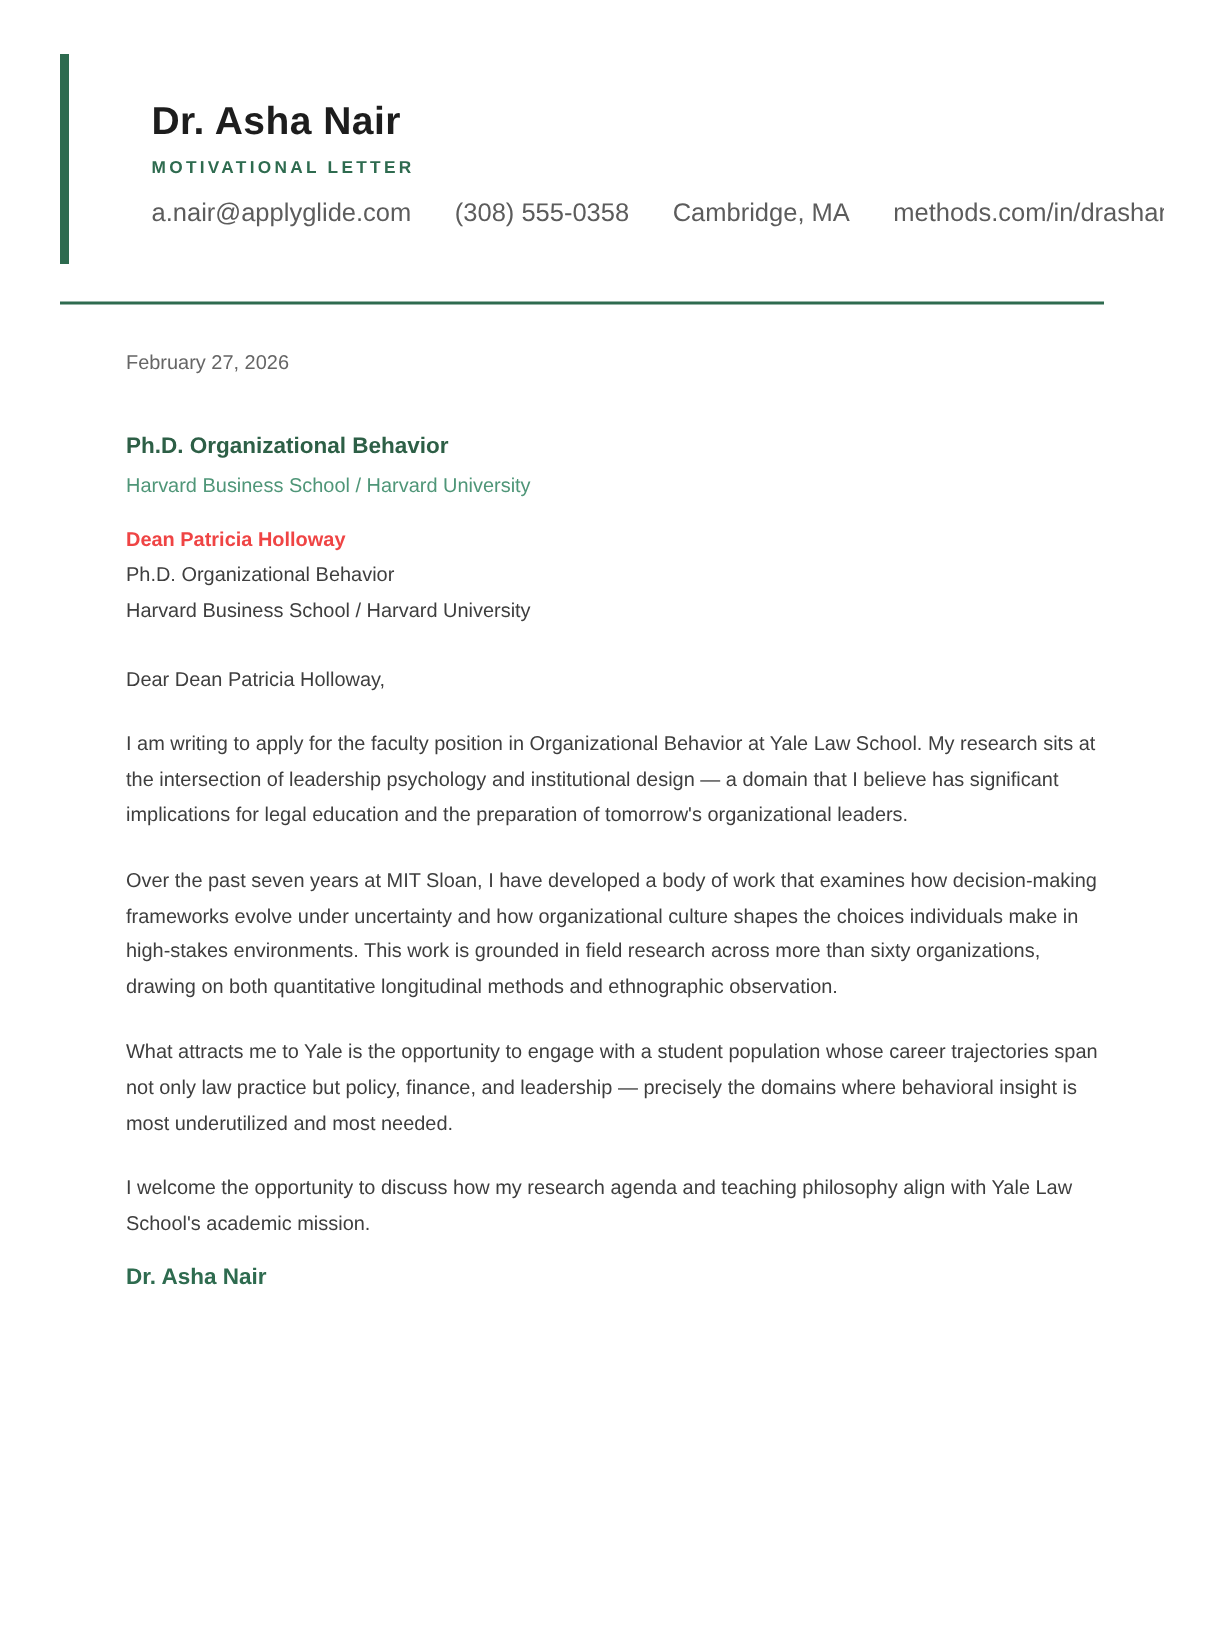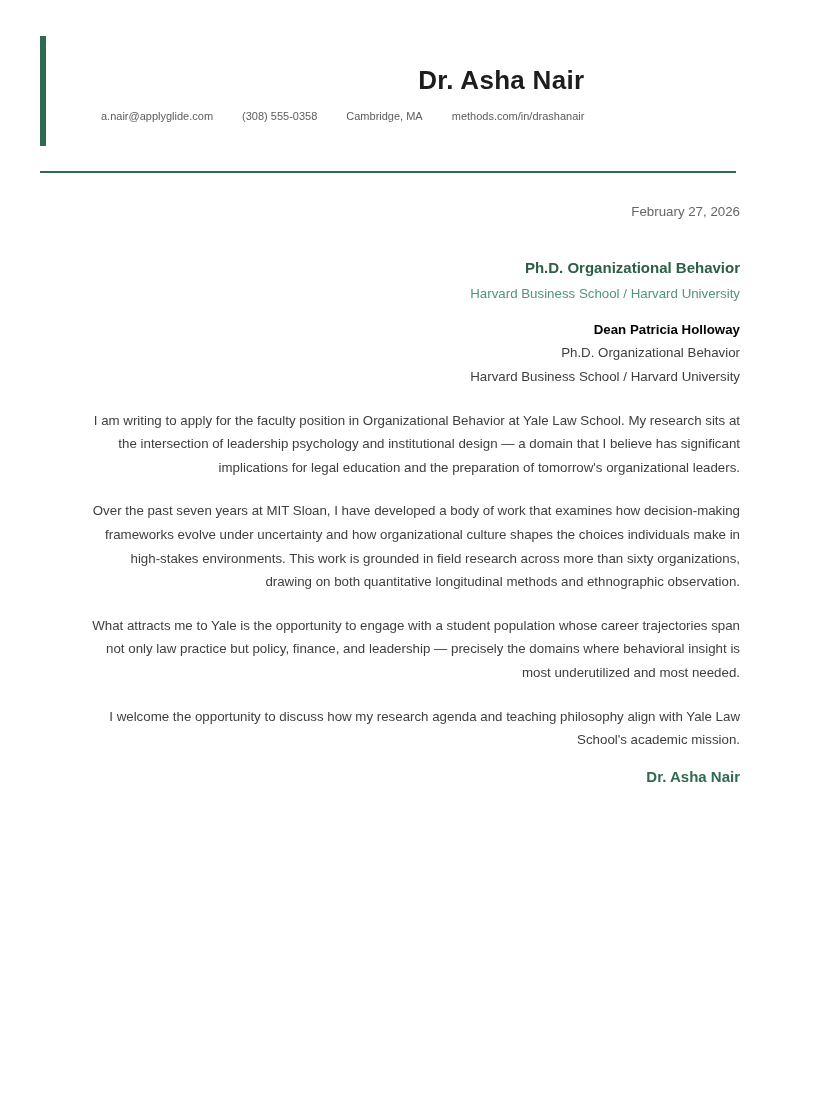--- a/index.html
+++ b/index.html
@@ -12,21 +12,20 @@
     height: 1100px;
     font-family: "Liberation Sans", "DejaVu Sans", sans-serif;
     -webkit-font-smoothing: antialiased;
   }
   .page {
     position: relative;
     width: 776px;
     height: 1100px;
     background: #ffffff;
     overflow: hidden;
-    text-align: right;
   }
 
   
   .letter-header {
     display: flex;
     margin: 36px 40px 0 40px;
   }
   .accent-bar {
     flex: none;
     width: 6px;
@@ -47,21 +46,21 @@
     margin-top: 10px;
     font-size: 11.5px;
     font-weight: 700;
     letter-spacing: 2.2px;
     color: var(--accent, #2e6b4f);
   }
   .contact-row {
     margin-top: 14px;
     display: flex;
     gap: 29px;
-    font-size: 11px;
+    font-size: 17px;
     color: #5c5c5c;
     white-space: nowrap;
   }
 
   
   .divider {
     margin: 25px 40px 0 40px;
     border: none;
     border-top: 2px solid var(--accent, #2e6b4f);
     height: 0;
@@ -88,21 +87,21 @@
   .institution-line {
     margin: 7px 0 0 0;
     line-height: 1.55;
     color: var(--accent-light, #4f9678);
   }
   .recipient-block {
     margin: 13px 0 0 0;
   }
   .recipient-name {
     font-weight: 700;
-    color: #000000;
+    color: #ef4444;
   }
   .salutation {
     margin: 22px 0 0 0;
   }
   .para {
     margin: 20px 0 0 0;
   }
   .closing {
     margin: 32px 0 0 0;
   }
@@ -115,20 +114,21 @@
 </style>
 </head>
 <body>
 
 <div class="page">
 
   <header class="letter-header">
     <div class="accent-bar"></div>
     <div class="header-content">
       <h1 class="page-title">Dr. Asha Nair</h1>
+      <div class="doc-type">MOTIVATIONAL LETTER</div>
       <div class="contact-row">
         <span>a.nair@applyglide.com</span>
         <span>(308) 555-0358</span>
         <span>Cambridge, MA</span>
         <span>methods.com/in/drashanair</span>
       </div>
     </div>
   </header>
 
   <hr class="divider">
@@ -138,20 +138,21 @@
 
     <h2 class="position-title">Ph.D. Organizational Behavior</h2>
     <div class="institution-line">Harvard Business School / Harvard University</div>
 
     <div class="recipient-block">
       <div class="recipient-name">Dean Patricia Holloway</div>
       <div>Ph.D. Organizational Behavior</div>
       <div>Harvard Business School / Harvard University</div>
     </div>
 
+    <p class="salutation">Dear Dean Patricia Holloway,</p>
 
     <p class="para">I am writing to apply for the faculty position in Organizational Behavior at Yale Law School. My research sits at the intersection of leadership psychology and institutional design — a domain that I believe has significant implications for legal education and the preparation of tomorrow's organizational leaders.</p>
     <p class="para">Over the past seven years at MIT Sloan, I have developed a body of work that examines how decision-making frameworks evolve under uncertainty and how organizational culture shapes the choices individuals make in high-stakes environments. This work is grounded in field research across more than sixty organizations, drawing on both quantitative longitudinal methods and ethnographic observation.</p>
     <p class="para">What attracts me to Yale is the opportunity to engage with a student population whose career trajectories span not only law practice but policy, finance, and leadership — precisely the domains where behavioral insight is most underutilized and most needed.</p>
     <p class="para">I welcome the opportunity to discuss how my research agenda and teaching philosophy align with Yale Law School's academic mission.</p>
 
     <div class="signature-name">Dr. Asha Nair</div>
   </main>
 
 </div>

